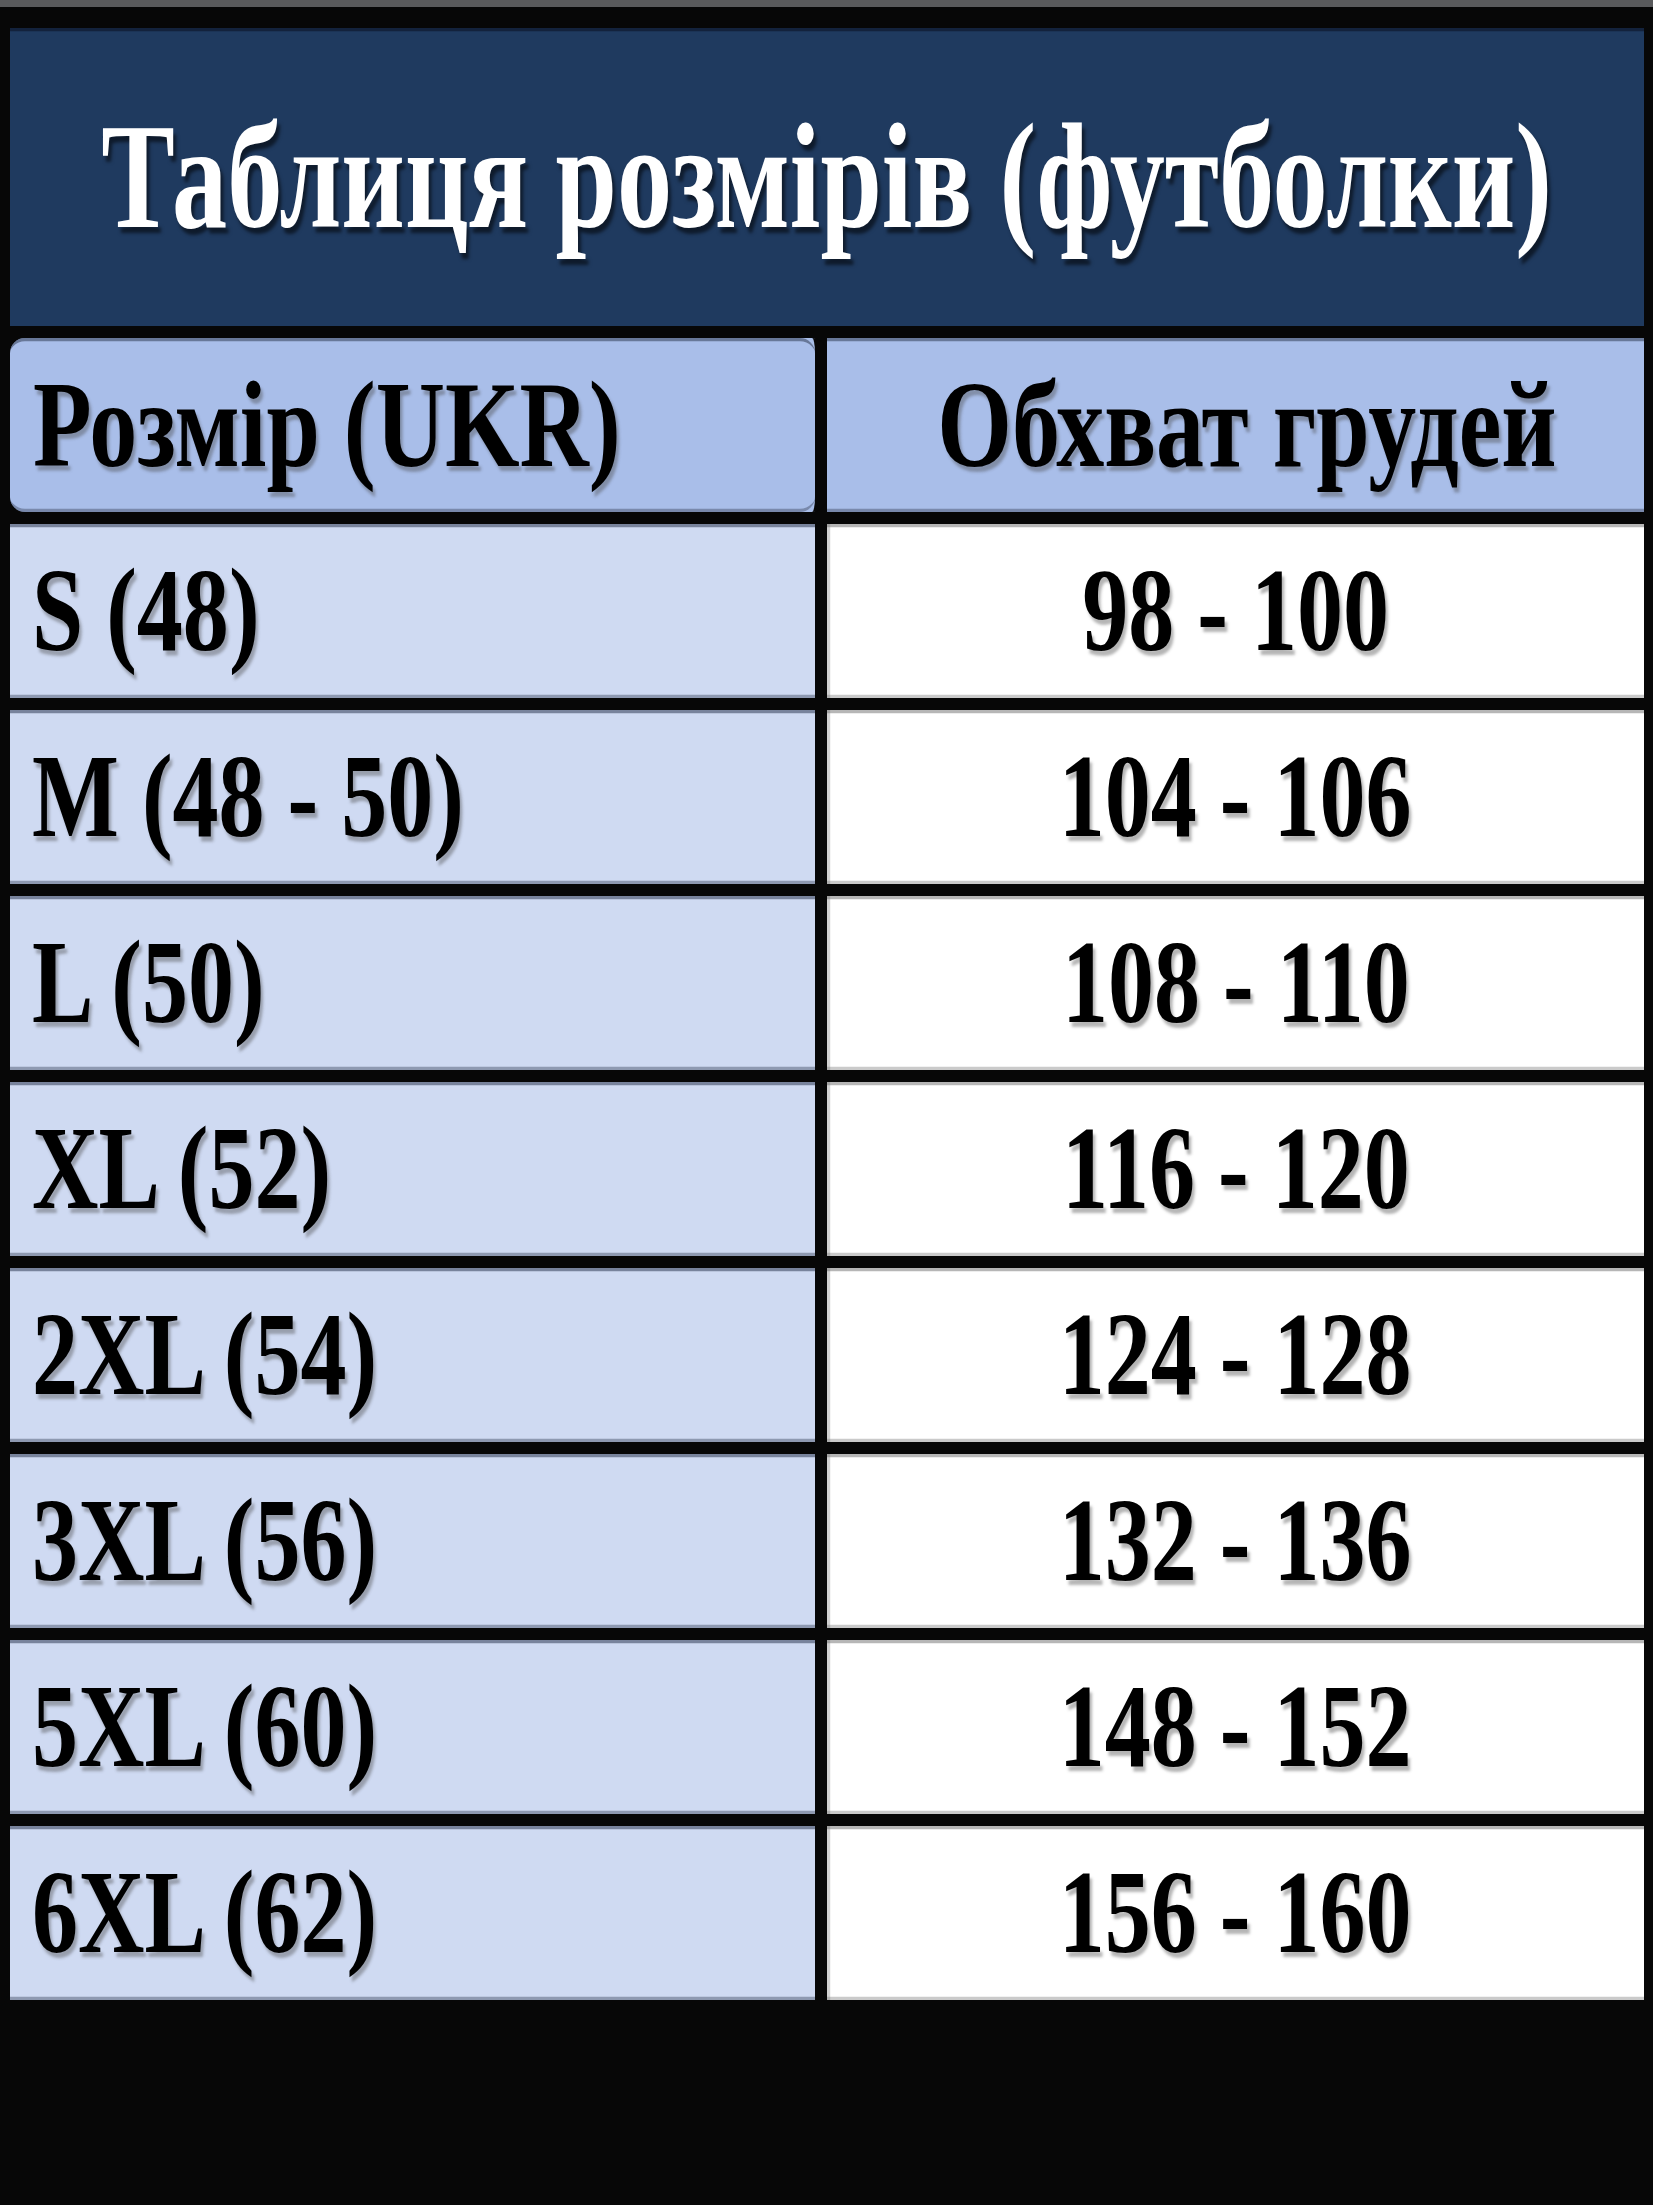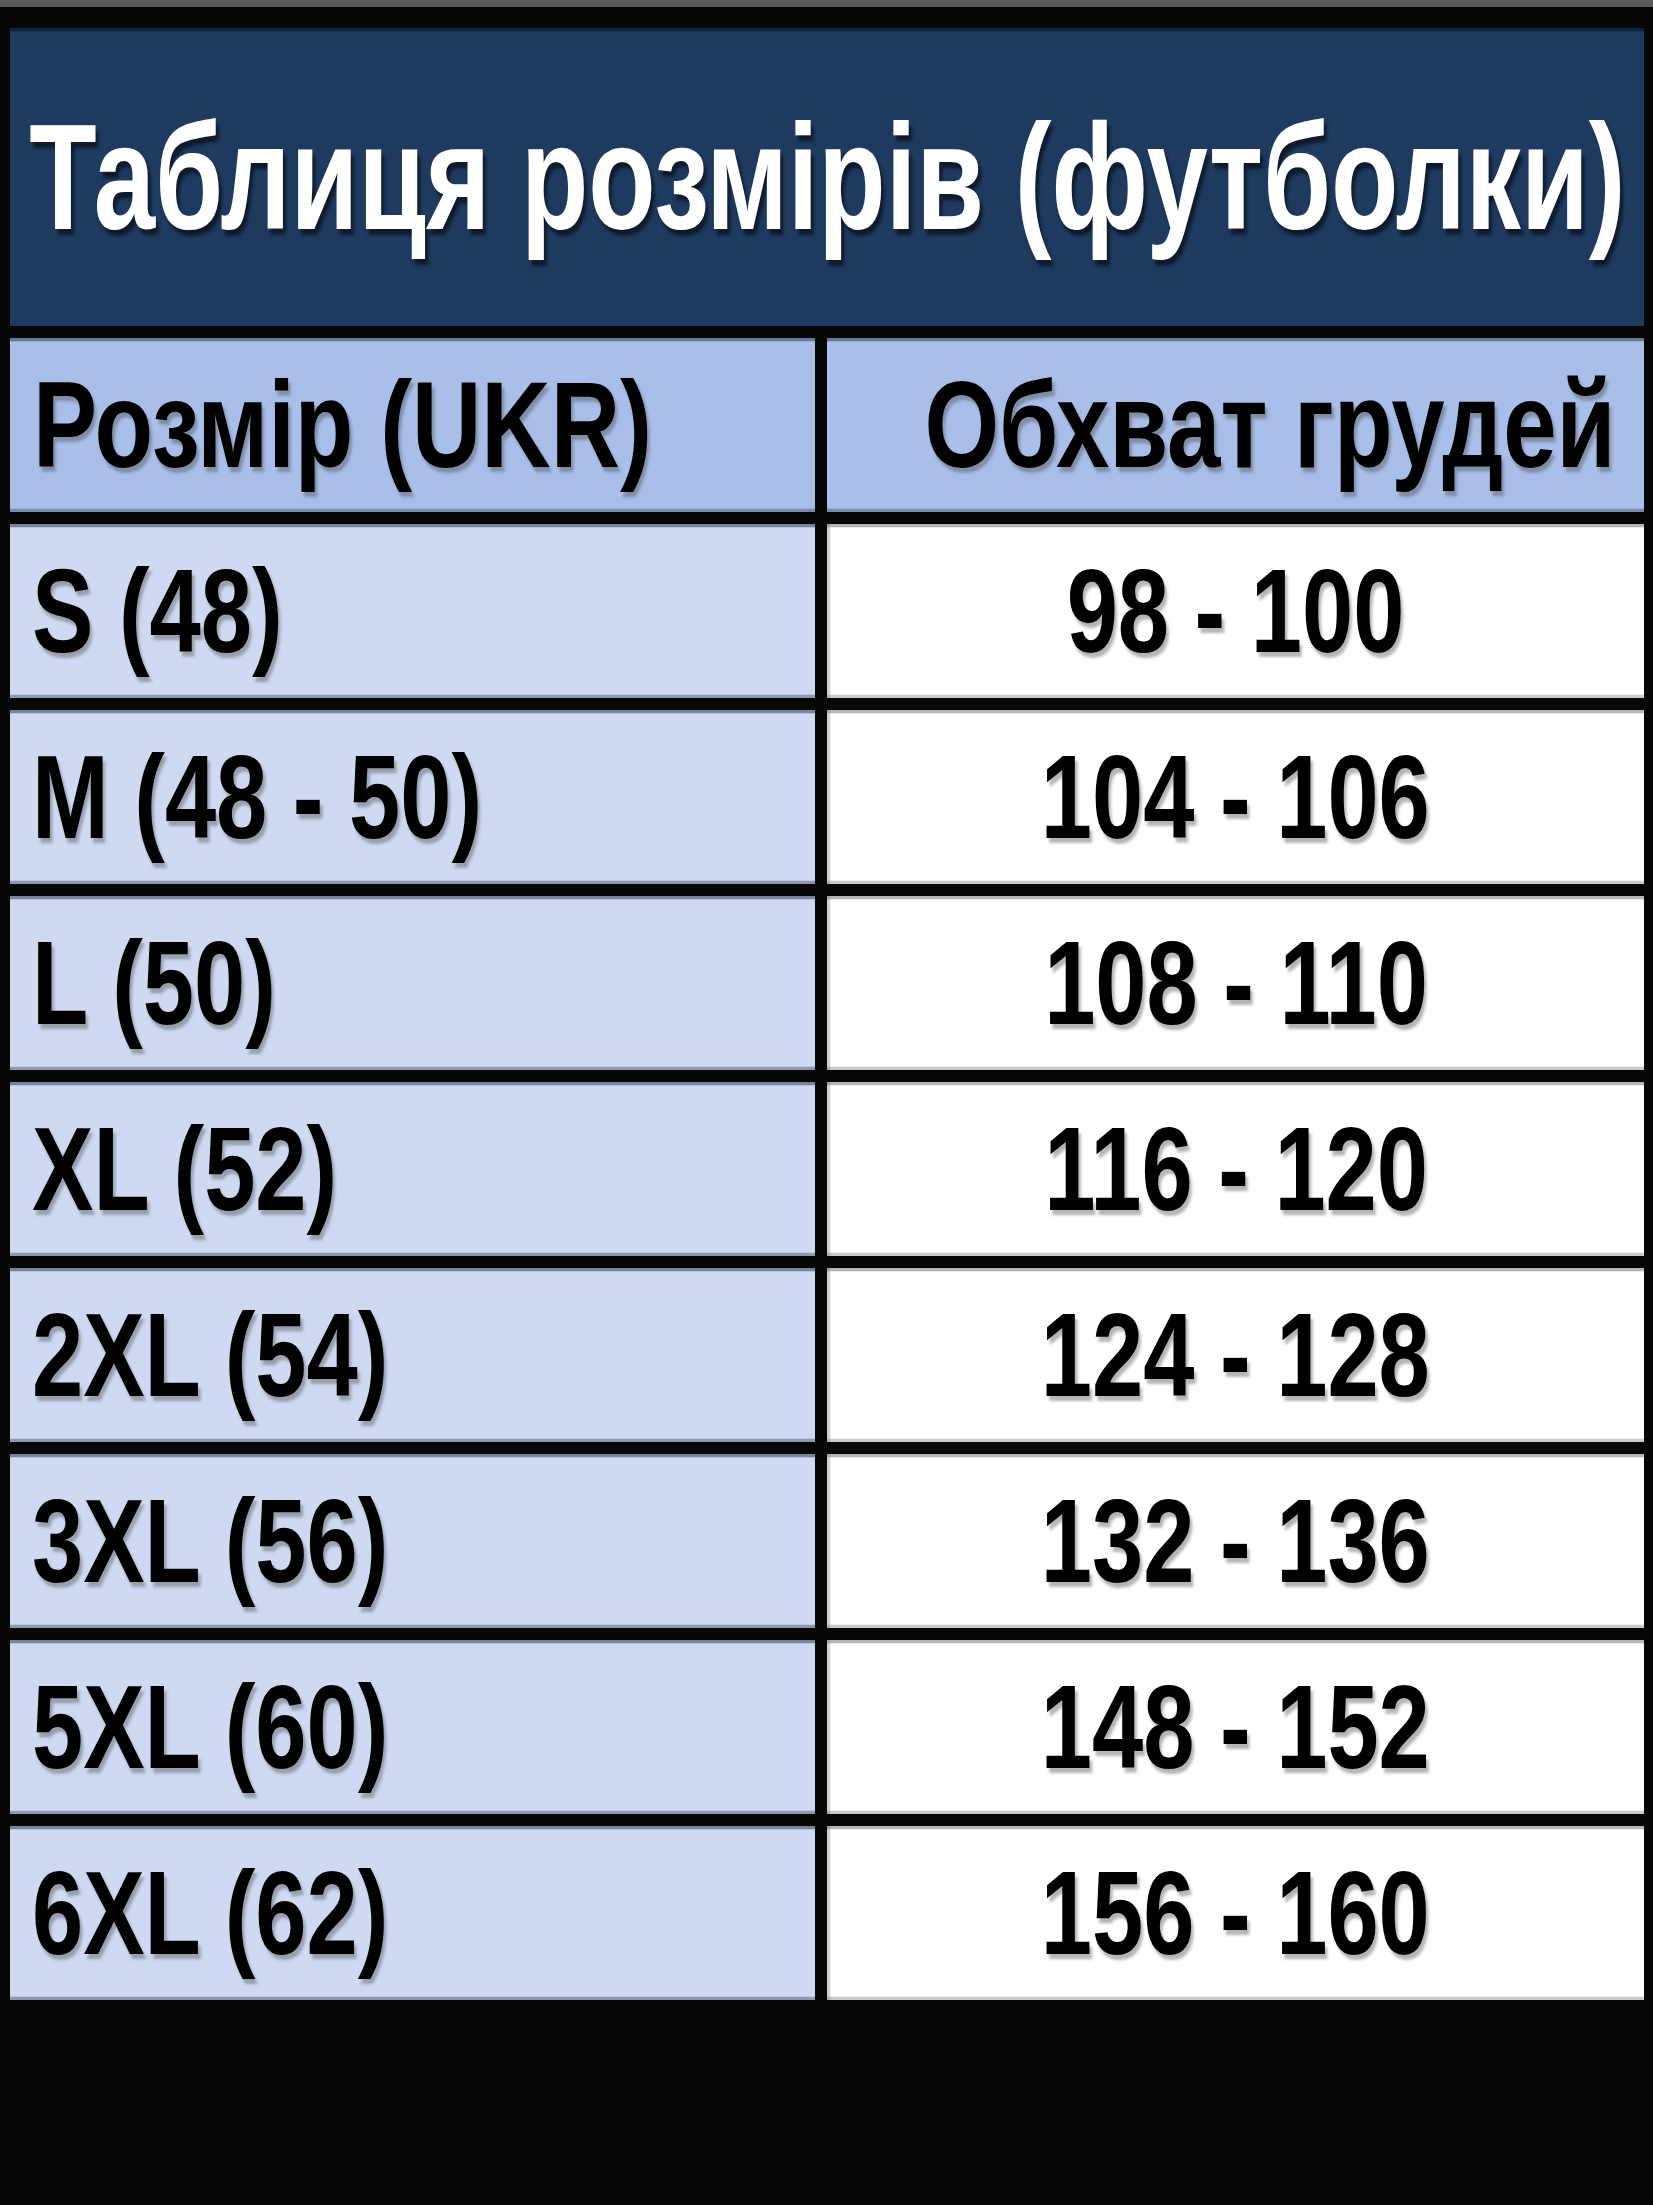--- a/index.html
+++ b/index.html
@@ -17,20 +17,21 @@
     font-family:"Liberation Sans", sans-serif;
     background:#ffffff;
   }
   .frame{
     position:relative;
     width:1654px;
     height:2205px;
     background:var(--border);
     padding:0 9.8px;
     overflow:hidden;
+    font-family:Liberation Serif, serif;
   }
   .top-strip{
     height:7.4px;
     margin:0 -9.8px;
     background:var(--top-strip);
   }
   .title-band{
     margin-top:20.4px;
     height:298px;
     background:var(--title-bg);
@@ -70,20 +71,21 @@
     box-shadow:inset 0 4.9px 0 -1.6px rgba(62,74,98,.6), inset 0 -4.9px 0 -1.6px rgba(62,74,98,.45);
   }
   td.cell-white{
     box-shadow:inset 0 4.9px 0 -1.6px rgba(122,122,122,.55), inset 0 -4.9px 0 -1.6px rgba(122,122,122,.4), inset 5.7px 0 0 -2.5px rgba(122,122,122,.35);
   }
   th.col-size{
     background:var(--header-bg);
     text-align:left;
     padding-left:23px;
     border-right:12.3px solid var(--border);
+    border-radius:15px;
   }
   th.col-chest{
     background:var(--header-bg);
     text-align:right;
   }
   td.size-cell{
     background:var(--row-label-bg);
     text-align:left;
     padding-left:22px;
     border-right:12.3px solid var(--border);

